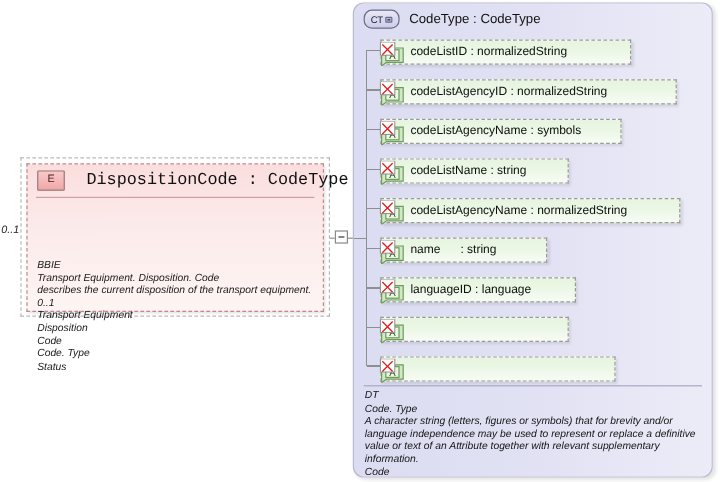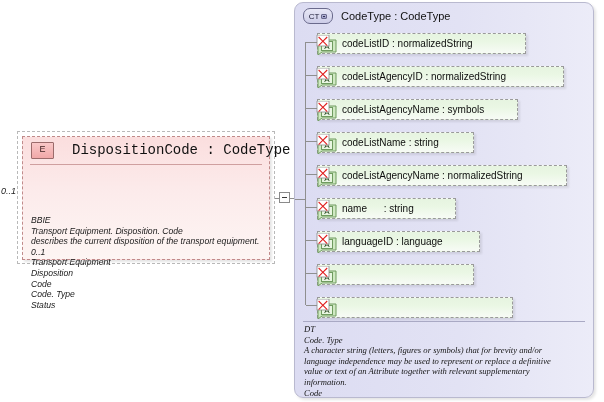--- a/index.html
+++ b/index.html
@@ -252,21 +252,21 @@
   }
   #dt-doc {
     position: absolute;
     left: 9px;
     top: 321px;
     right: 8px;
     font-style: italic;
     font-size: 8.6px;
     line-height: 10.6px;
     color: #151515;
-    font-family: Liberation Serif, serif;
+    font-family: Liberation Sans, sans-serif;
     white-space: pre-wrap;
   }
 </style>
 </head>
 <body>
 
 <div id="element-box-outer"></div>
 
 <div id="element-box-inner">
   <div id="element-header">

